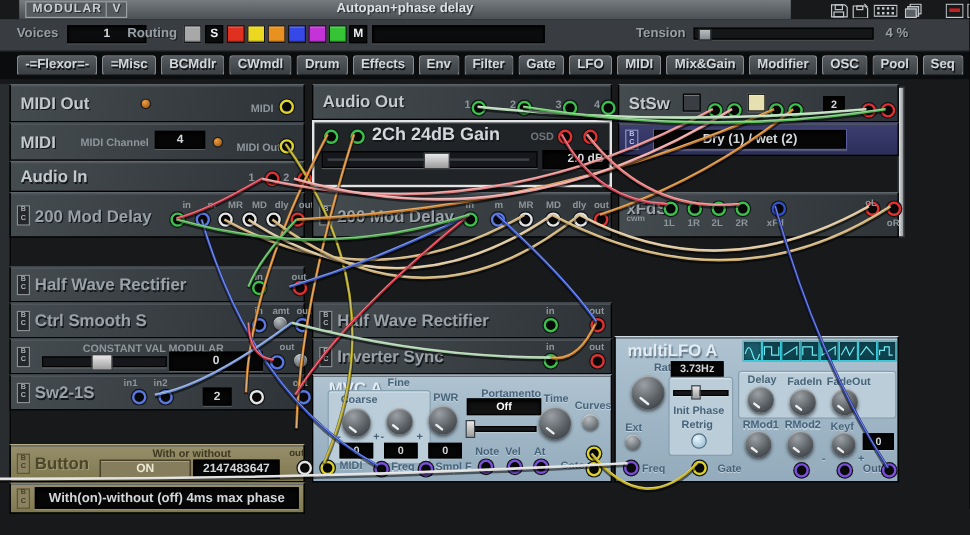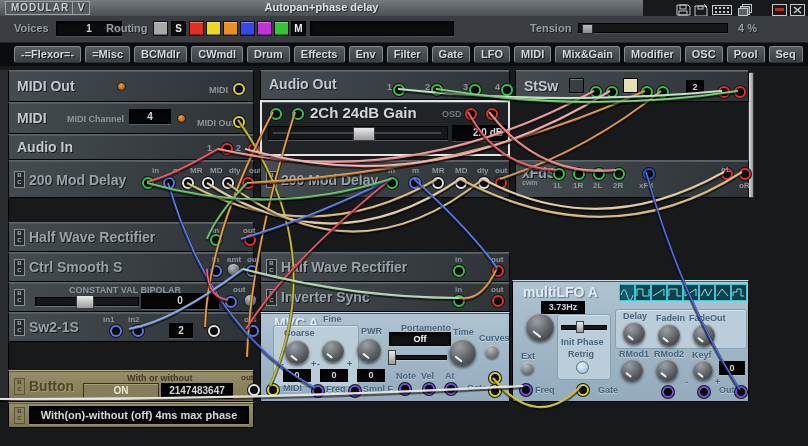--- a/index.html
+++ b/index.html
@@ -1,19 +1,19 @@
 <!DOCTYPE html>
 <html><head>
 <meta charset="utf-8">
 <style>
   html,body{margin:0;padding:0;background:#000;}
   #app{position:relative;width:808px;height:446px;overflow:hidden;background:#17191b;
        font-family:"Liberation Sans",sans-serif;-webkit-font-smoothing:antialiased;}
   
-  .titlebar{position:absolute;left:0;top:0;width:643px;height:16px;
+  .titlebar{position:absolute;left:16px;top:0;width:643px;height:16px;
     background:linear-gradient(#757b7f,#4a4f53);border-bottom:1px solid #1e2124;}
   .logo{position:absolute;left:5px;top:1px;height:12px;padding:0 5px;border:1px solid #9aa0a4;
     background:#565b5f;color:#c9ced2;font-weight:bold;font-size:10px;line-height:12px;letter-spacing:1px;
     text-shadow:1px 1px 0 #2a2d30;}
   .logov{position:absolute;left:72px;top:1px;width:16px;height:12px;border:1px solid #9aa0a4;background:#565b5f;
     color:#c9ced2;font-weight:bold;font-size:10px;line-height:12px;text-align:center;text-shadow:1px 1px 0 #2a2d30;}
   .wtitle{position:absolute;left:0;right:0;top:1px;text-align:center;font-weight:bold;font-size:11px;
     color:#dde2e6;text-shadow:1px 1px 1px #23262a;}
   .wicon{position:absolute;top:2px;width:15px;height:12px;}
   .toolbar{position:absolute;left:0;top:16px;width:808px;height:26px;background:#393d41;
@@ -222,21 +222,21 @@
     <div class="lbl" style="left:203px;top:2px">in</div>
     <div class="lbl" style="left:218px;top:2px">amt</div>
     <div class="lbl" style="left:238px;top:2px">out</div>
     <div class="jack jb" style="left:201px;top:12px"></div>
     <div class="minik" style="left:219px;top:11px;width:11px;height:11px"></div>
     <div class="jack jb" style="left:237px;top:12px"></div>
   </div>
 
   <div class="mod" style="left:8px;top:282px;width:244px;height:28px">
     <div class="bc" style="left:5px;top:6px"><span>B</span><br><span>C</span></div>
-    <div class="lbl" style="left:60px;top:2px;font-size:9px">CONSTANT VAL BIPOLAR</div>
+    <div class="lbl" style="left:60px;top:2px;font-size:9px">CONSTANT VAL MODULAR</div>
     <div class="strack" style="left:26px;top:14px;width:102px;height:7px">
       <div class="shandle" style="left:40px;top:-3px;width:16px;height:12px"></div>
     </div>
     <div class="disp" style="left:132px;top:10px;width:76px;height:14px;font-size:10px;line-height:14px">0</div>
     <div class="lbl" style="left:224px;top:2px">out</div>
     <div class="jack jb" style="left:216px;top:13px"></div>
     <div class="minik" style="left:236px;top:12px;width:11px;height:11px"></div>
   </div>
 
   <div class="mod" style="left:8px;top:312px;width:244px;height:28px">
@@ -375,20 +375,24 @@
     <div class="jack jg" style="left:74px;top:15px"></div>
     <div class="jack jg" style="left:90px;top:15px"></div>
     <div class="sqbtn" style="left:107px;top:7px;background:#e6e0b0"></div>
     <div class="jack jg" style="left:125px;top:15px"></div>
     <div class="jack jg" style="left:141px;top:15px"></div>
     <div class="disp" style="left:170px;top:9px;width:16px;height:12px;font-size:9px;line-height:12px">2</div>
     <div class="jack jr" style="left:202px;top:15px"></div>
     <div class="jack jr" style="left:218px;top:15px"></div>
   </div>
 
+  <div class="mod navy" style="left:515px;top:102px;width:232px;height:26px">
+    <div class="bc navy" style="left:5px;top:5px"><span>B</span><br><span>C</span></div>
+    <div class="disp" style="left:28px;top:4px;width:160px;height:16px;font-size:11px;line-height:16px;border-color:#595d9c">Dry (1) / wet (2)</div>
+  </div>
 
   <div class="mod" style="left:515px;top:160px;width:232px;height:36px">
     <div class="mtitle" style="left:6px;top:4px;font-size:14px">xFdSt</div>
     <div class="lbl" style="left:6px;top:18px;font-size:7px">cwm</div>
     <div class="jack jg" style="left:37px;top:7px"></div>
     <div class="jack jg" style="left:57px;top:7px"></div>
     <div class="jack jg" style="left:77px;top:7px"></div>
     <div class="jack jg" style="left:97px;top:7px"></div>
     <div class="jack jn" style="left:127px;top:7px"></div>
     <div class="jack jr" style="left:205px;top:7px"></div>
@@ -425,21 +429,21 @@
         </svg></div>
     <div class="wbtn" style="left:202px;top:3px"><svg width="14" height="15">
           <path d="M1 11l5-7 6 7" fill="none" stroke="#6fe9f2"></path>
         </svg></div>
     <div class="wbtn" style="left:218px;top:3px"><svg width="14" height="15">
           <path d="M1 11V7h4V4h4v7h3" fill="none" stroke="#6fe9f2"></path>
         </svg></div>
 
     <div class="lbl blue" style="left:32px;top:20px">Rate</div>
     <div class="knob" style="left:13px;top:32px;width:28px;height:28px"></div>
-    <div class="disp" style="left:28px;top:20px;width:42px;height:11px;font-size:9px;line-height:11px">3.73Hz</div>
+    <div class="disp" style="left:46px;top:20px;width:42px;height:11px;font-size:9px;line-height:11px">3.73Hz</div>
     <div class="subpanel" style="left:44px;top:33px;width:52px;height:64px"></div>
     <div class="strack" style="left:48px;top:44px;width:44px;height:3px"></div>
     <div class="shandle" style="left:63px;top:40px;width:6px;height:10px"></div>
     <div class="lbl blue" style="left:48px;top:56px">Init Phase</div>
     <div class="lbl blue" style="left:55px;top:68px">Retrig</div>
     <div class="retrig" style="left:63px;top:80px"></div>
     <div class="lbl blue" style="left:8px;top:70px">Ext</div>
     <div class="minik" style="left:8px;top:81px;width:13px;height:13px"></div>
 
     <div class="subpanel" style="left:102px;top:28px;width:130px;height:38px"></div>

